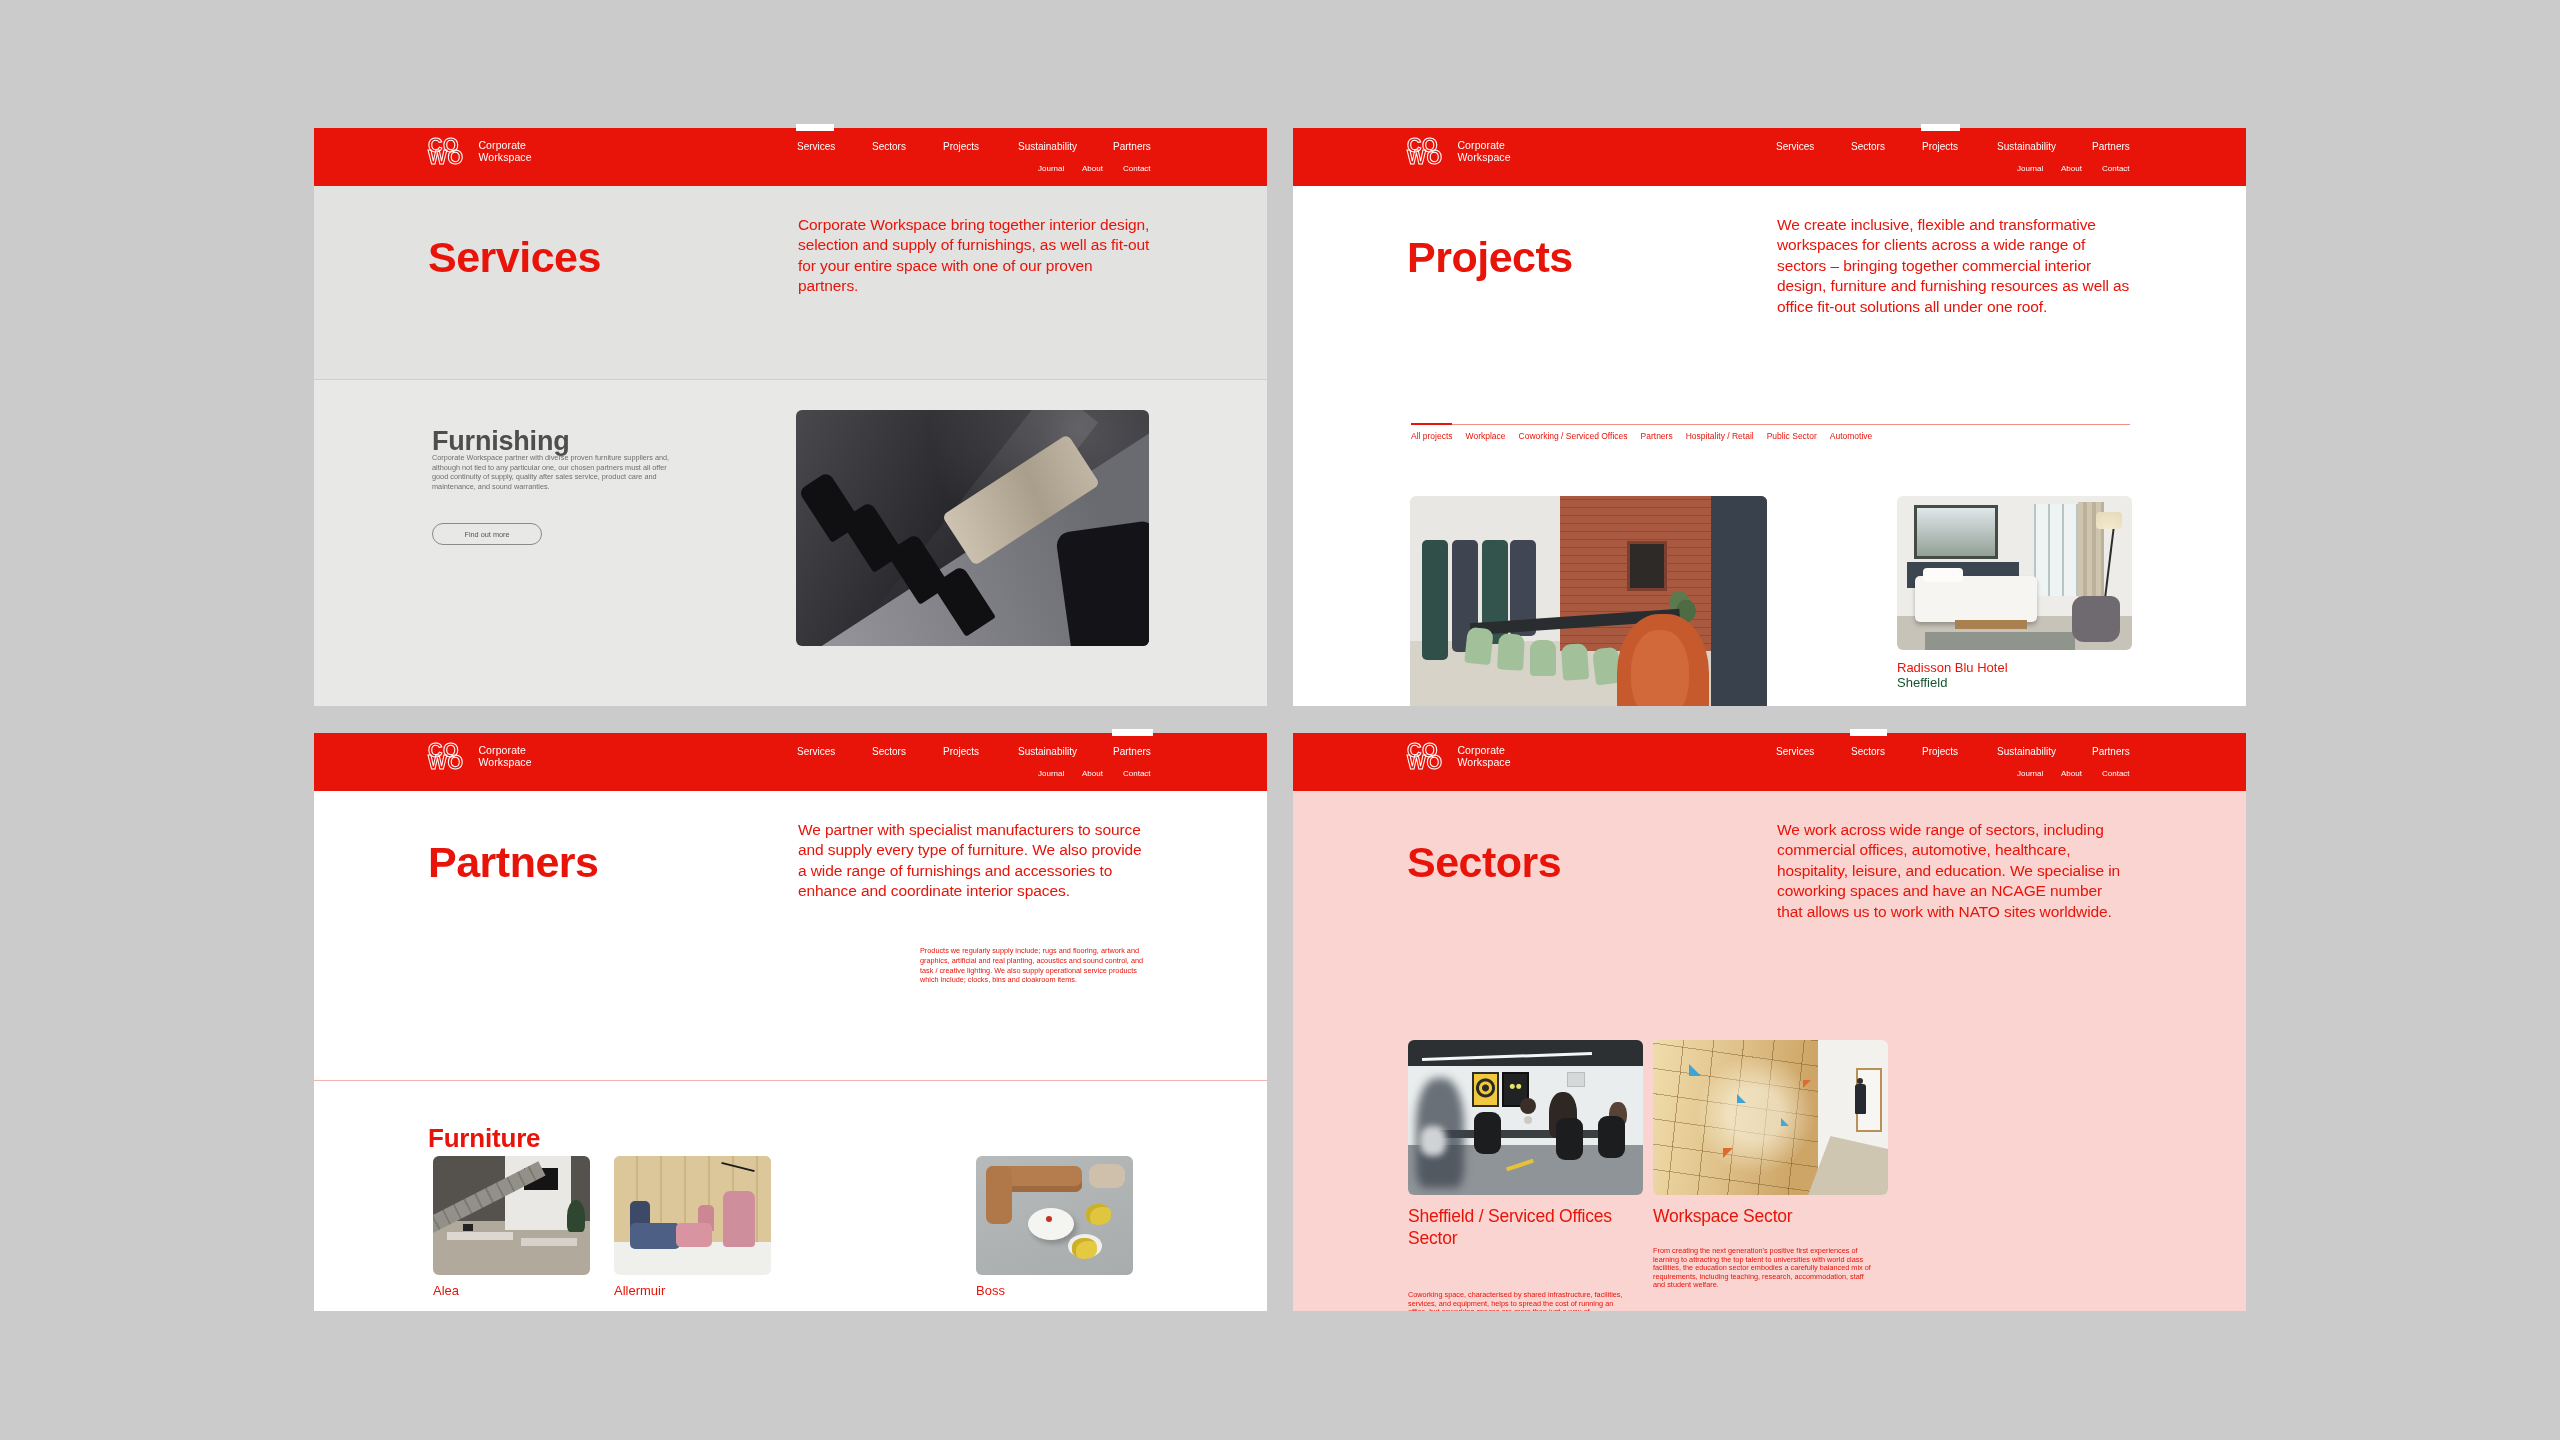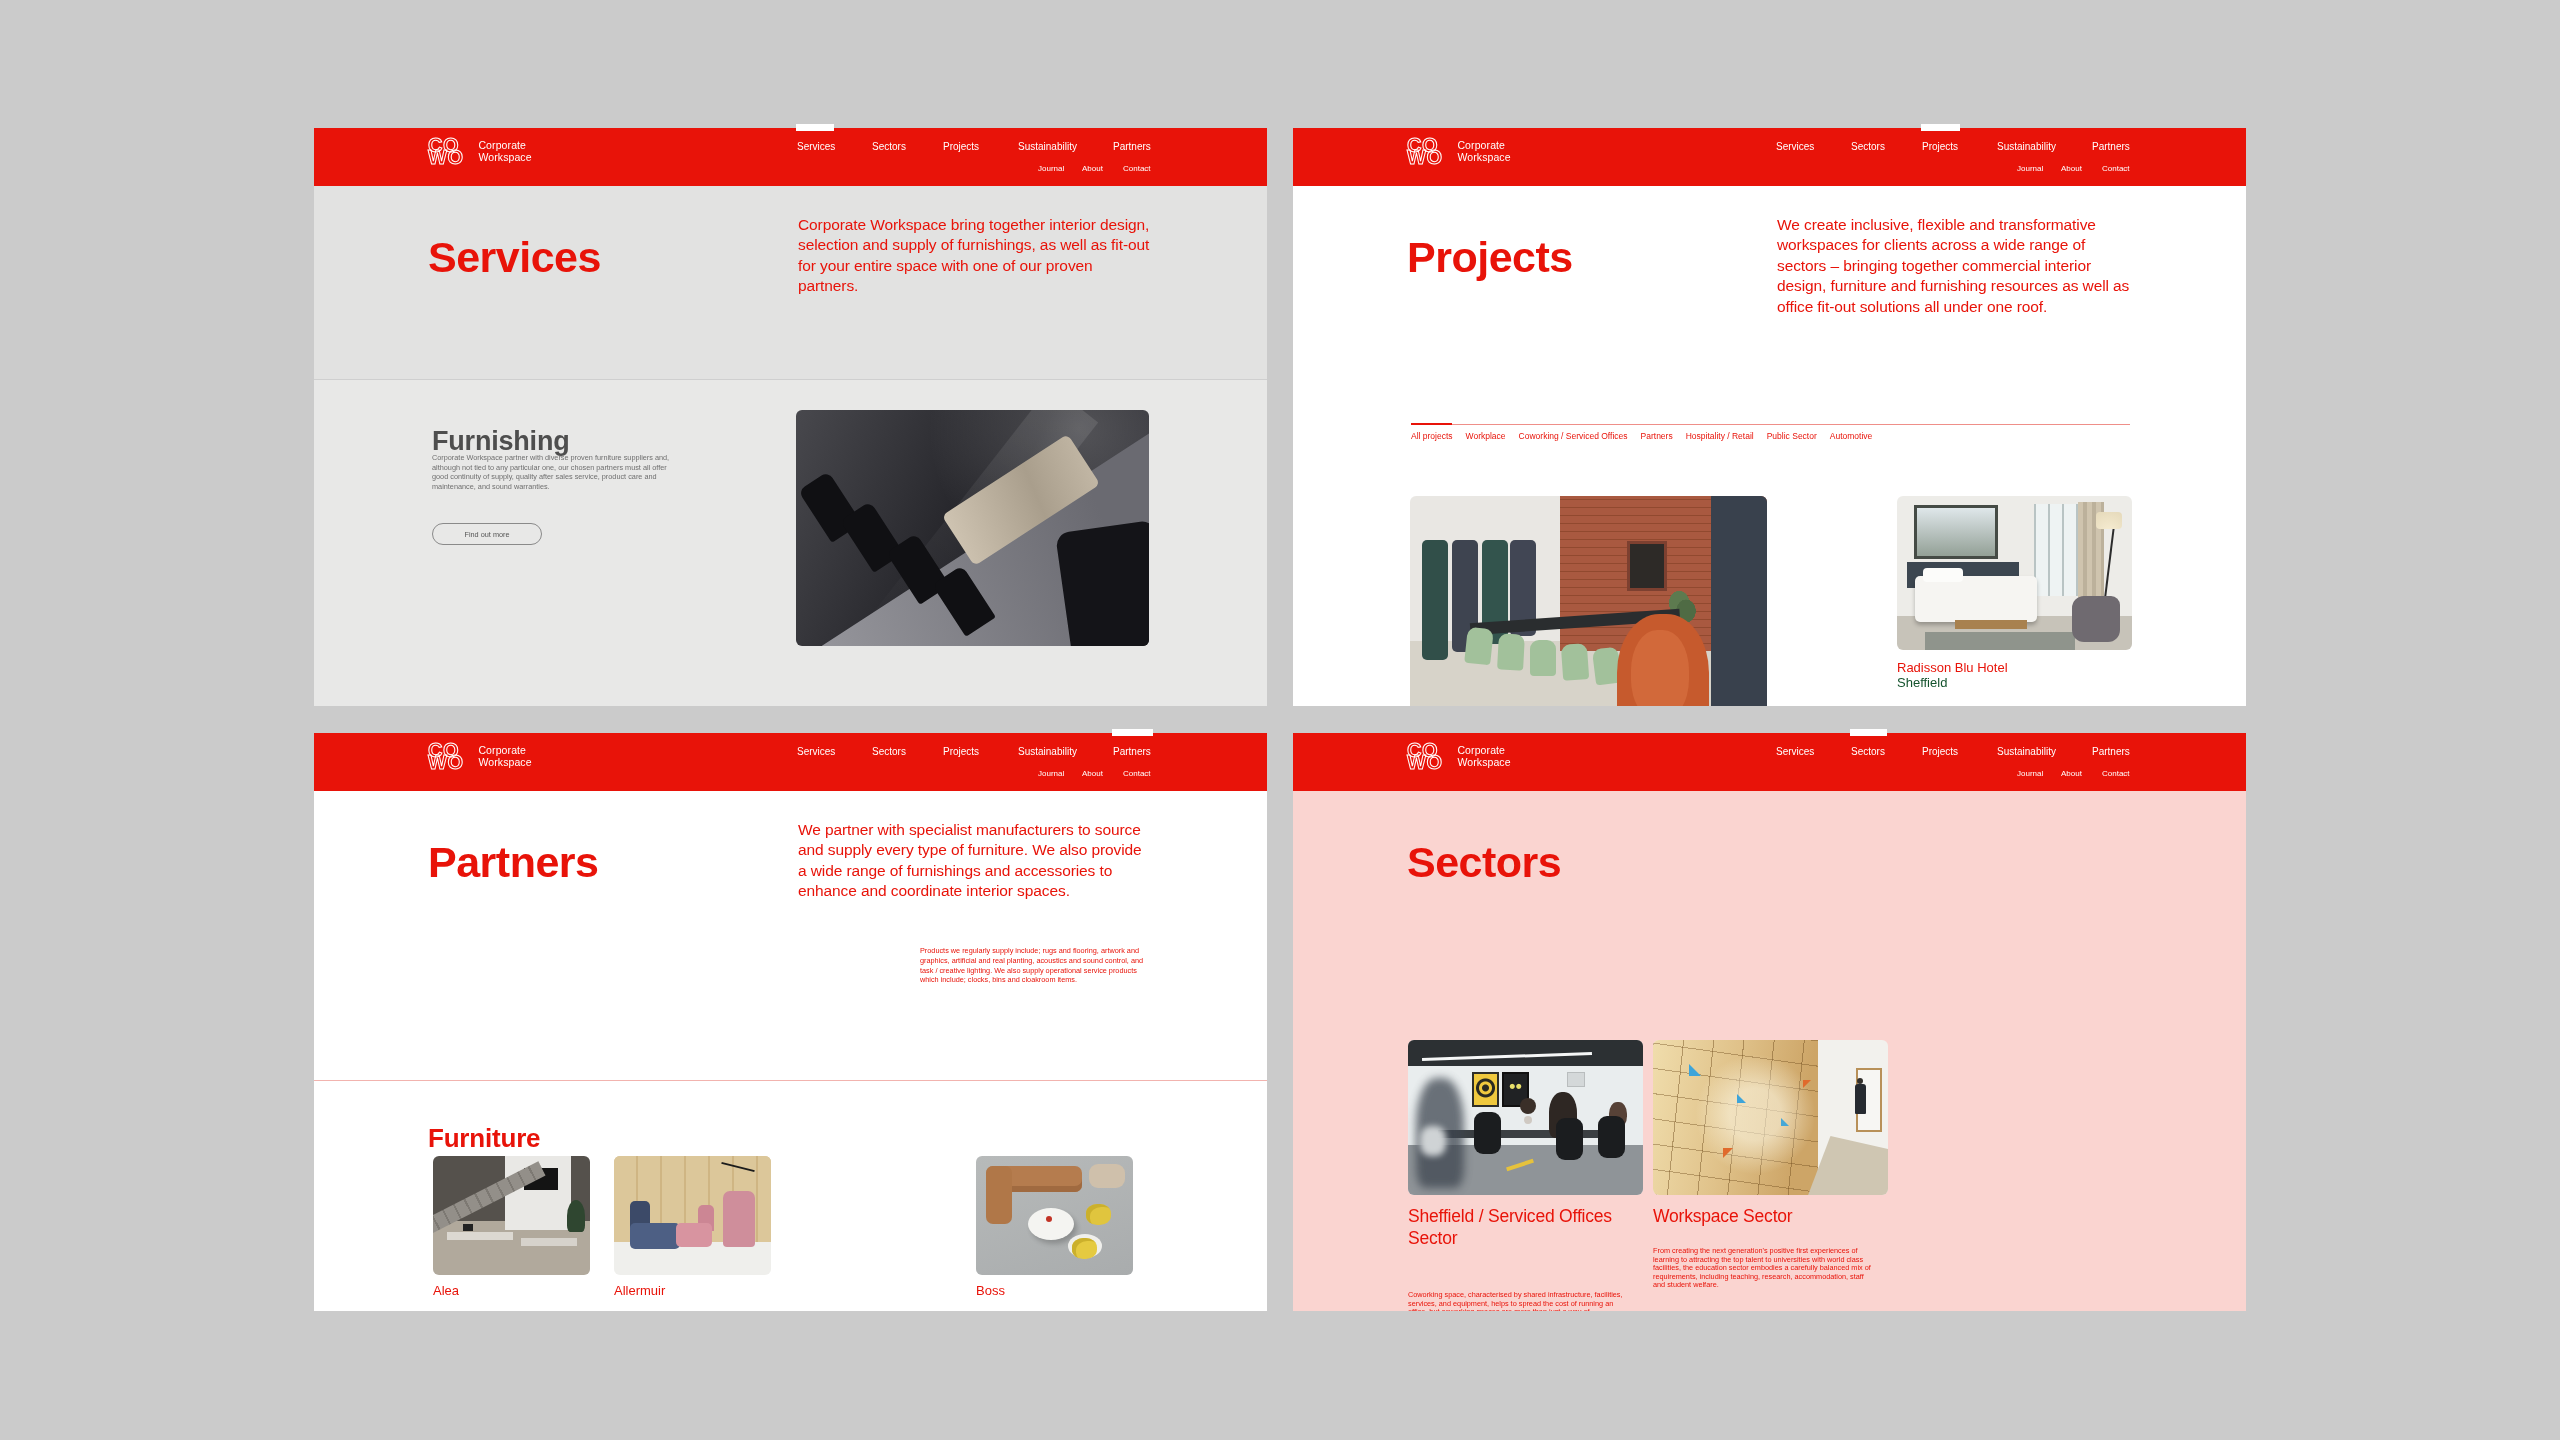--- a/index.html
+++ b/index.html
@@ -402,20 +402,21 @@
       <a class="row1 n4">Sustainability</a>
       <a class="row1 n5">Partners</a>
       <a class="row2 s1">Journal</a>
       <a class="row2 s2">About</a>
       <a class="row2 s3">Contact</a>
     </nav>
     <div class="tick"></div>
   </div>
   <div class="pbody">
     <h1 class="bigtitle">Sectors</h1>
+    <p class="intro">We work across wide range of sectors, including commercial offices, automotive, healthcare, hospitality, leisure, and education. We specialise in coworking spaces and have an NCAGE number that allows us to work with NATO sites worldwide.</p>
 
     <div class="scard sc1">
       <span class="photo ph-office">
         <i class="of-ceil"></i>
         <i class="of-light"></i>
         <i class="of-vent"></i>
         <i class="of-poster-y"></i>
         <i class="of-poster-b"></i>
         <i class="of-floor"></i>
         <i class="of-desk"></i>

